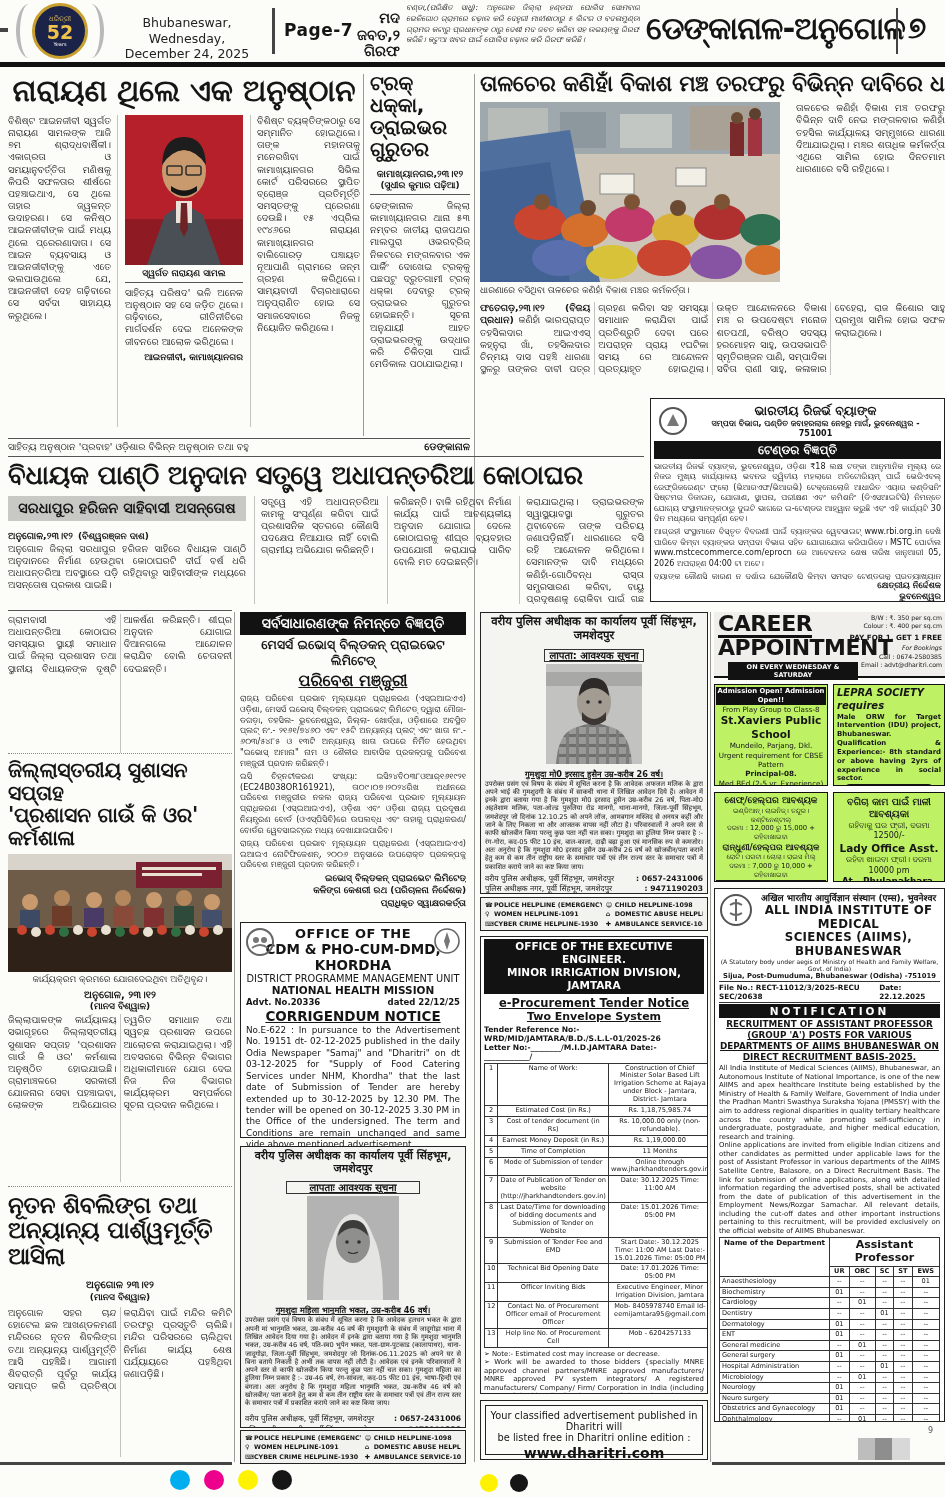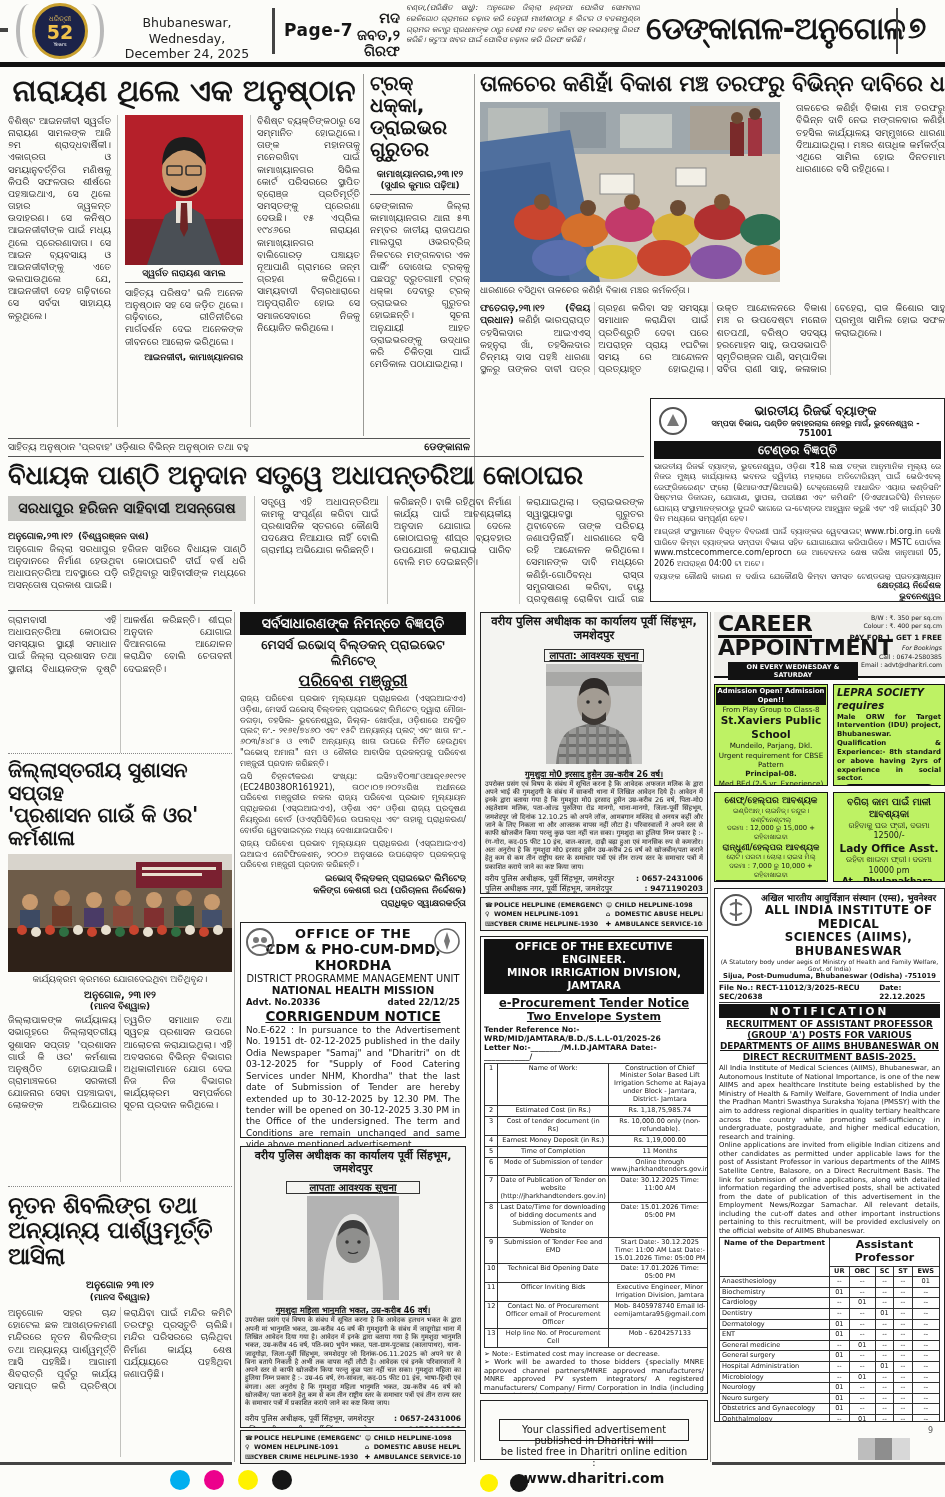--- a/index.html
+++ b/index.html
@@ -485,21 +485,21 @@
       </tbody>
     </table>
     <div style="font-size:6.9px;line-height:1.24;margin-top:2px;">
       <div class="j">➢ <span>Note:- Estimated cost may increase or decrease.</span></div>
       <div class="j">➢ <span>Work will be awarded to those bidders {specially MNRE approved channel partners/MNRE approved manufacturers/ MNRE approved PV system integrators/ A registered manufacturers/ Company/ Firm/ Corporation in India (including MSME of Jharkhand) of at least one of the major sub system namely pumps or PV System electronics (confirming to National/ International Standards)/ any other agencies having experience of installation and commissioning of such solar powered irrigation schemes}. Empanelled Indigenous Manufacturers of 10 HP pumps (AC Surface water Pumps) in the department with all accessories for off-grid stand alone SPV water pumping systems can also take part in the bid for executing the whole work of the bid. However those bidders who have not yet registered in Water Resources Department can also submit their bid provided they will have to get themselves registered in Water Resources Department within two months from the date of allotment of work.</span></div>
 
     </div>
 
   </div>
 
-  <div class="abs" style="left:480px;top:1400px;width:228px;height:60px;border:1px solid #222;padding:18px;">
+  <div class="abs" style="left:480px;top:1400px;width:228px;height:60px;border:1px solid #222;padding:4px;">
     <div style="border:1px solid #222;height:100%;text-align:center;padding-top:4px;">
       <div style="font-size:9.8px;">Your classified advertisement published in Dharitri will</div>
       <div style="font-size:9.8px;">be listed free in Dharitri online edition :</div>
       <div class="b" style="font-size:14px;margin-top:2px;">www.dharitri.com</div>
     </div>
   </div>
 
   <div class="abs vline" style="left:710px;top:612px;height:850px;"></div>
   <div class="abs" style="left:714px;top:612px;width:231px;height:66px;background:#f0efeb;border-bottom:2px solid #111;">
     <div class="abs b" style="left:4px;top:2px;font-size:22px;line-height:.95;letter-spacing:-.5px;">

